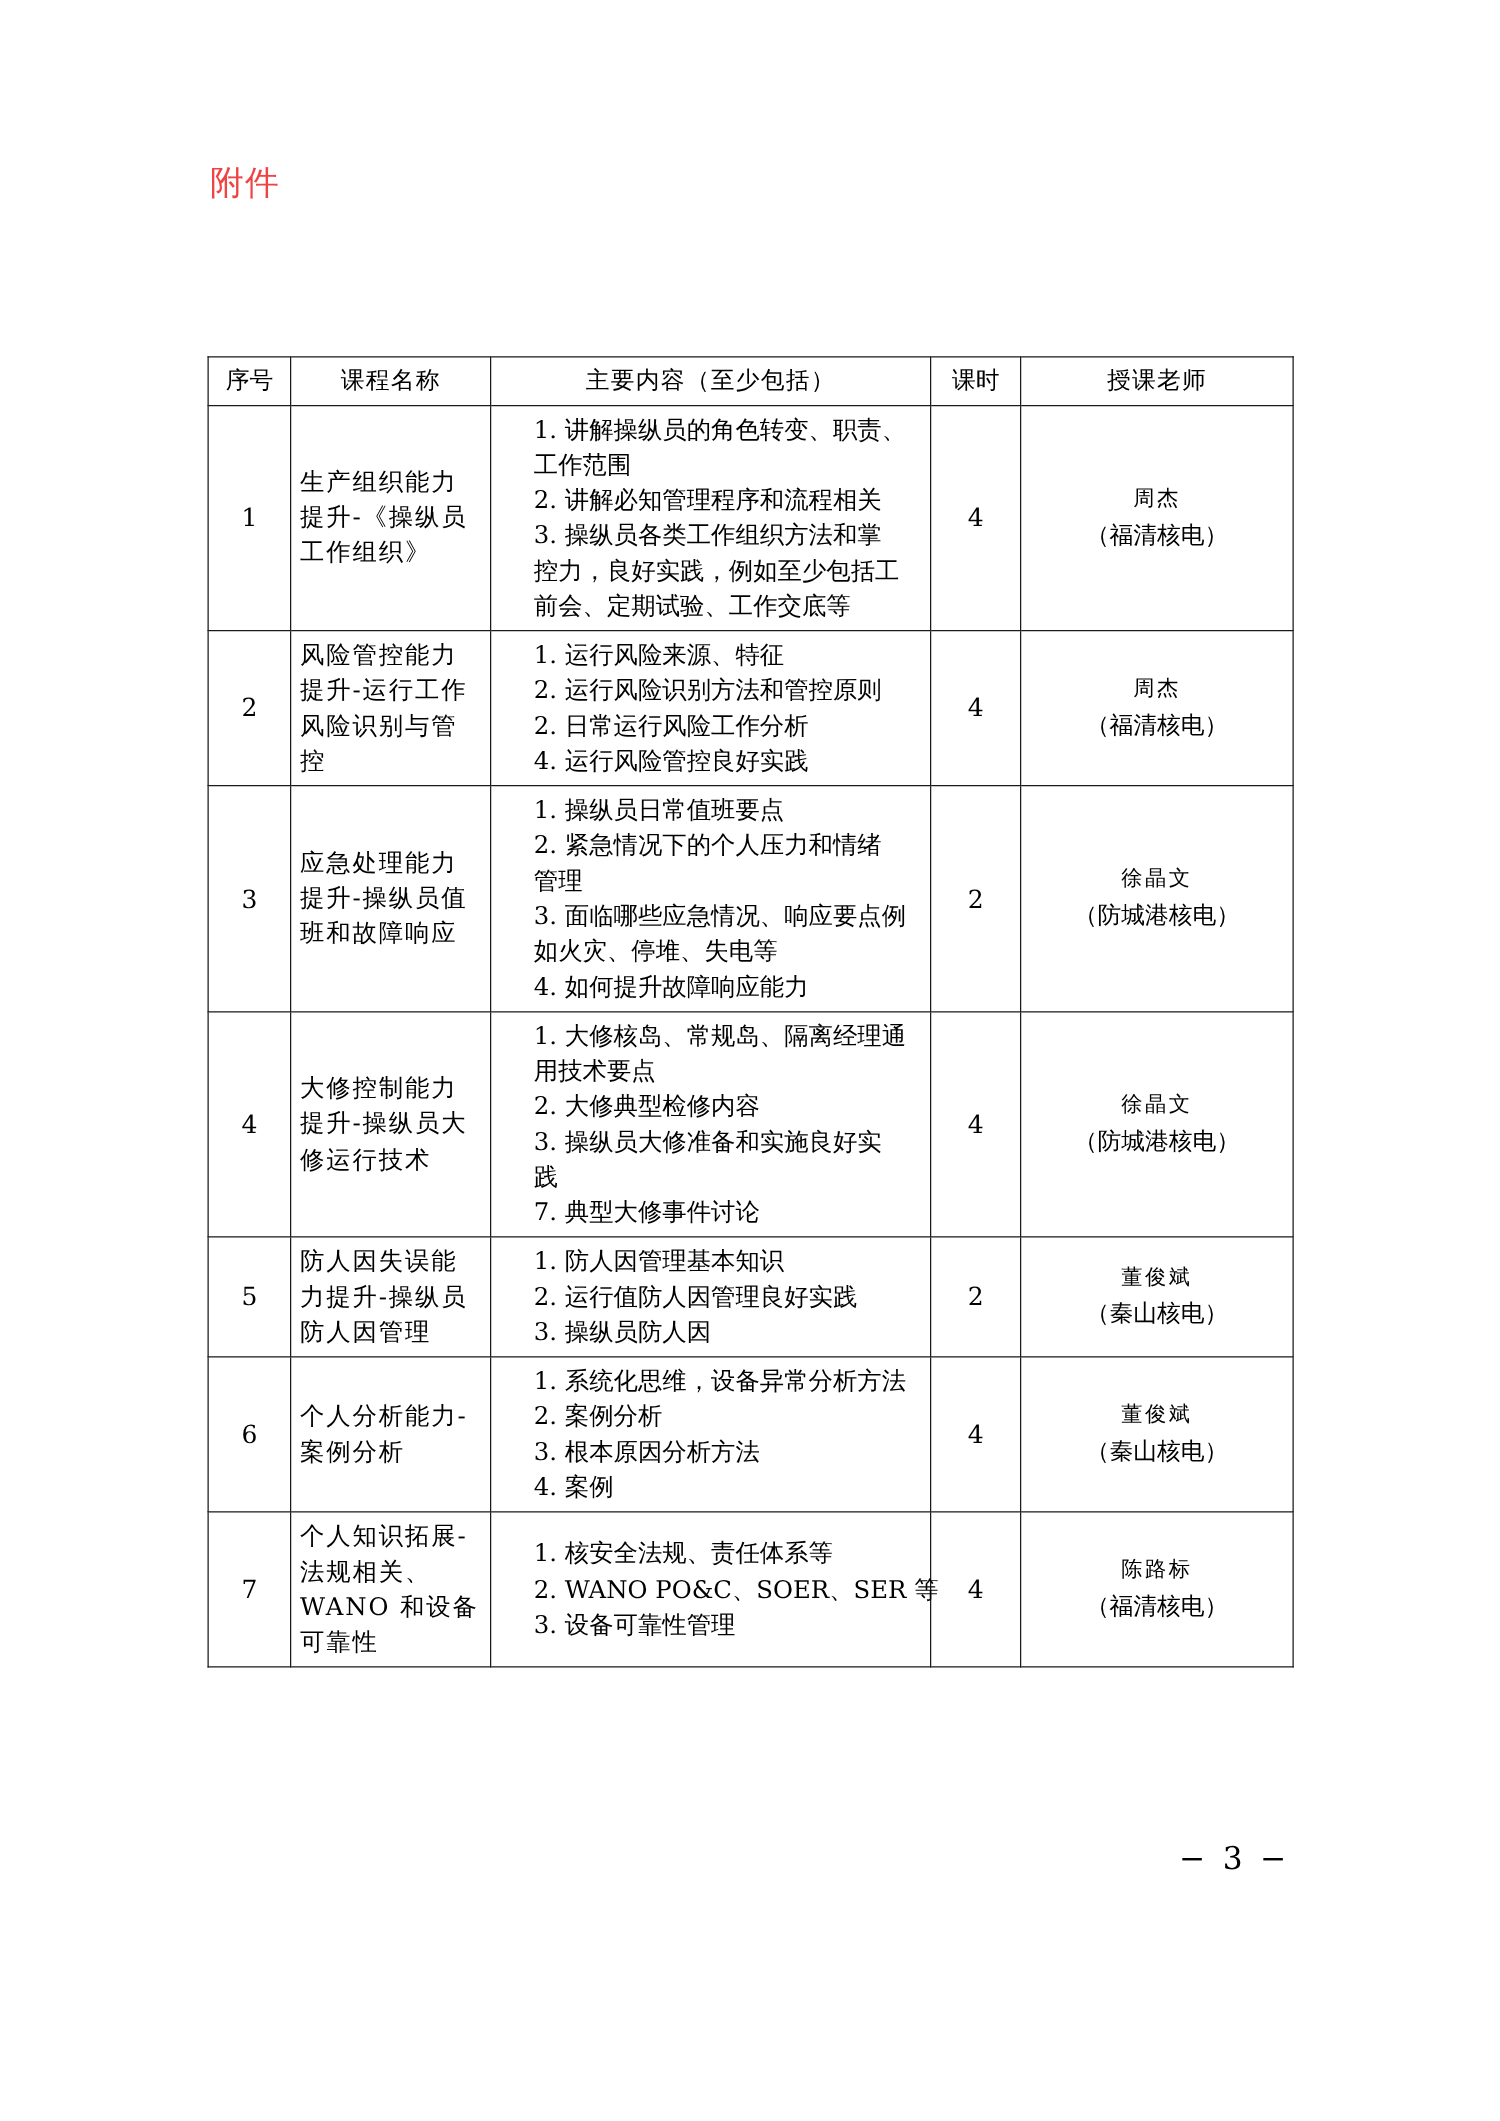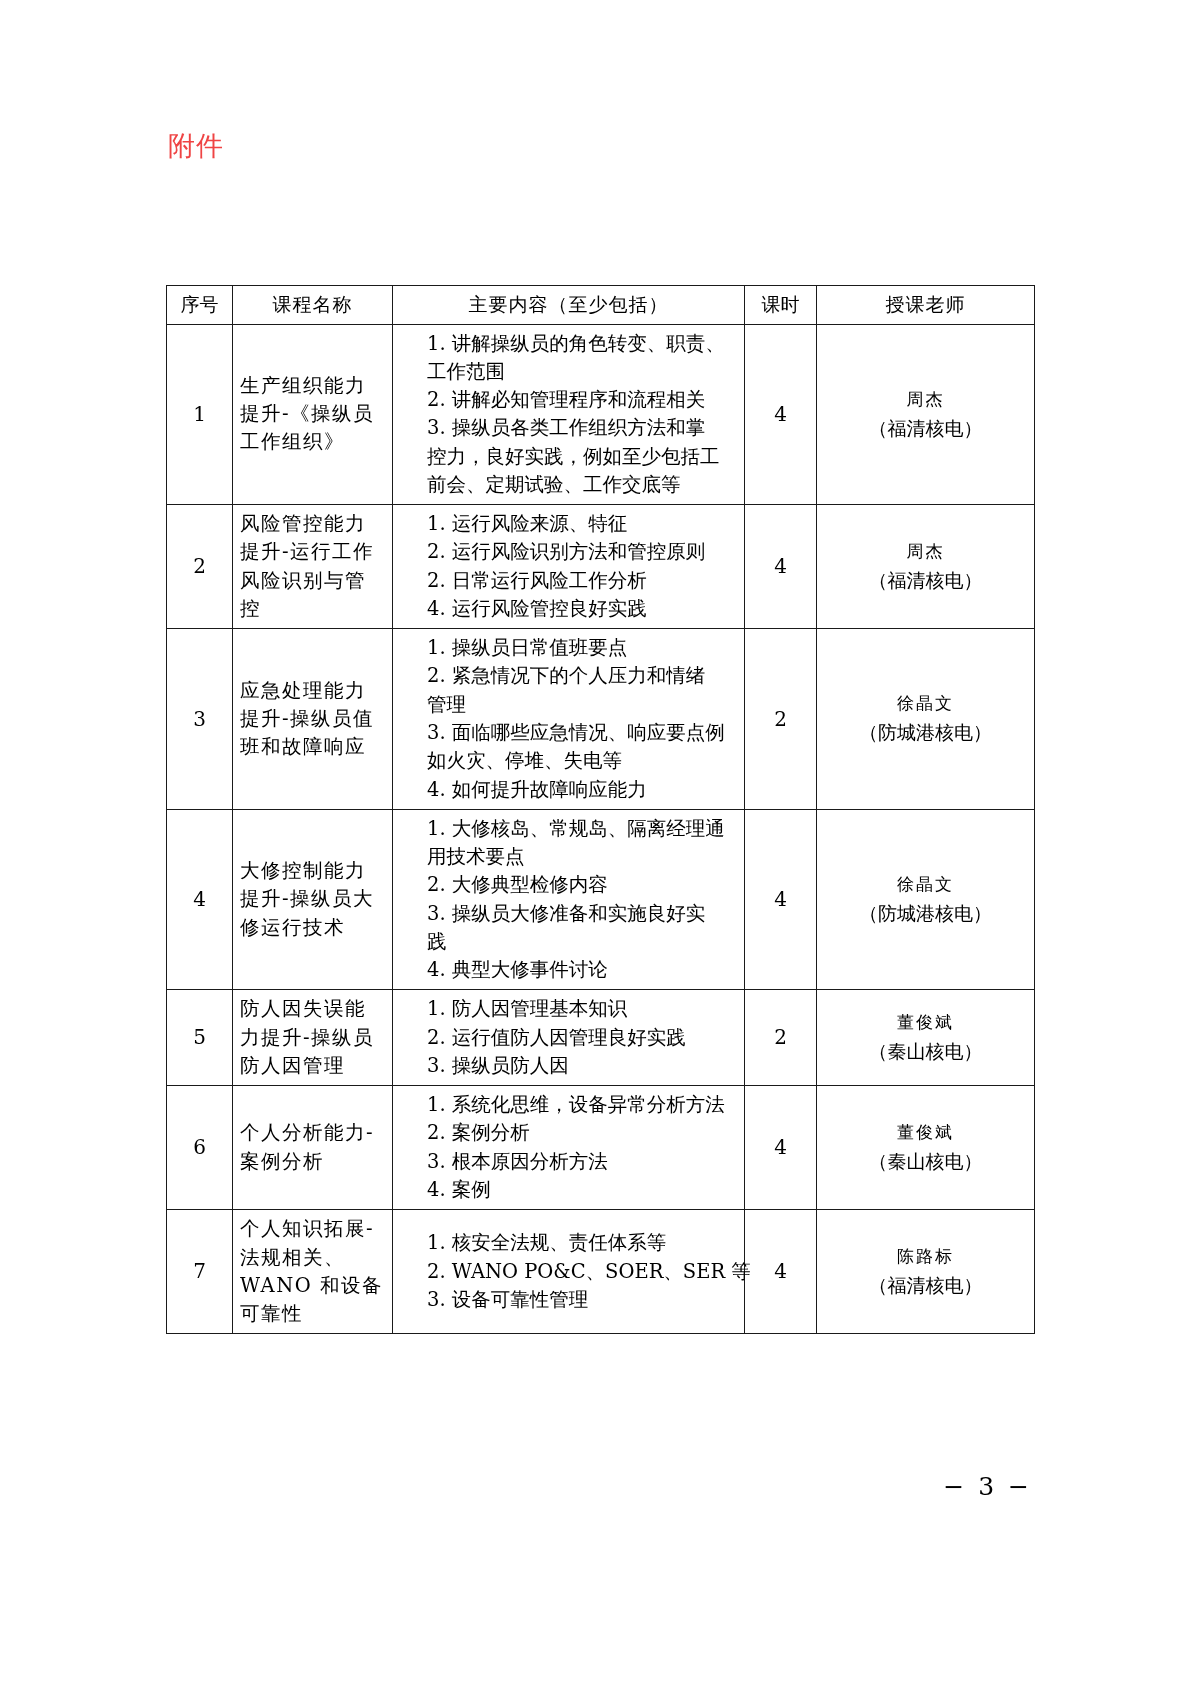--- a/index.html
+++ b/index.html
@@ -199,21 +199,21 @@
         </tr>
         <tr>
           <td class="cell-no">4</td>
           <td class="cell-name">大修控制能力提升-操纵员大修运行技术</td>
           <td class="cell-content">
             <div class="line">1. 大修核岛、常规岛、隔离经理通</div>
             <div class="line">用技术要点</div>
             <div class="line">2. 大修典型检修内容</div>
             <div class="line">3. 操纵员大修准备和实施良好实</div>
             <div class="line">践</div>
-            <div class="line">4. 典型大修事件讨论</div>
+            <div class="line">7. 典型大修事件讨论</div>
           </td>
           <td class="cell-hours">4</td>
           <td class="cell-teacher">
             <span class="tname">徐晶文</span>
             <span class="torg">（防城港核电）</span>
           </td>
         </tr>
         <tr>
           <td class="cell-no">5</td>
           <td class="cell-name">防人因失误能力提升-操纵员防人因管理</td>

